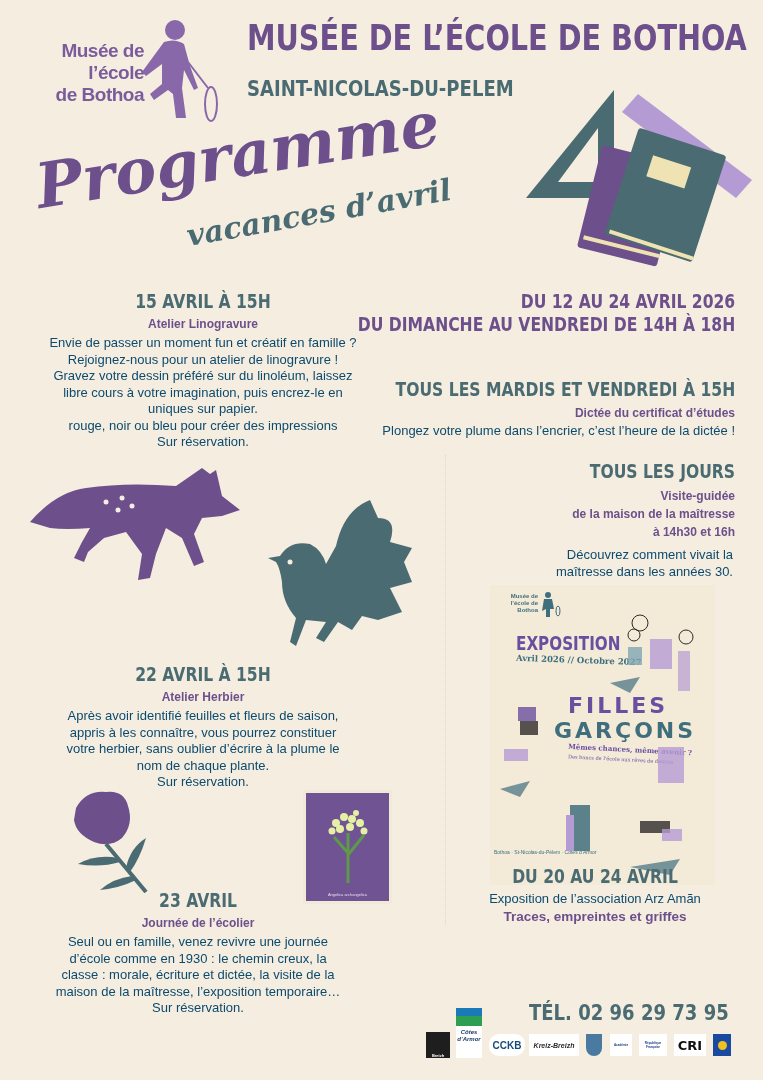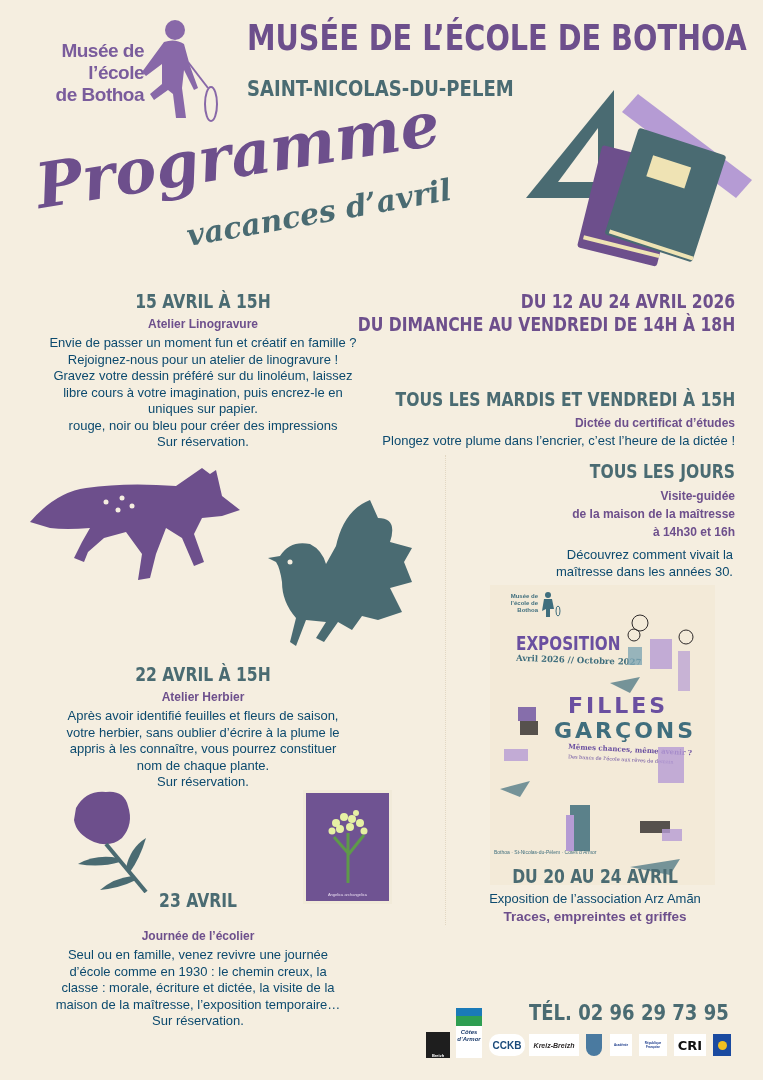--- a/index.html
+++ b/index.html
@@ -169,21 +169,21 @@
     <div>Envie de passer un moment fun et créatif en famille ?</div>
     <div>Rejoignez-nous pour un atelier de linogravure !</div>
     <div>Gravez votre dessin préféré sur du linoléum, laissez</div>
     <div>libre cours à votre imagination, puis encrez-le en</div>
     <div>uniques sur papier.</div>
     <div>rouge, noir ou bleu pour créer des impressions</div>
     <div>Sur réservation.</div>
   </div>
 </div>
 
-<div class="abs right-block" style="top:388px">
+<div class="abs right-block" style="top:378px">
   <div class="date-h teal" style="transform-origin:right">TOUS LES MARDIS ET VENDREDI À 15H</div>
   <div class="event-h" style="margin-top:6px">Dictée du certificat d’études</div>
   <div class="desc" style="margin-top:3px">Plongez votre plume dans l’encrier, c’est l’heure de la dictée !</div>
 </div>
 
 <div class="abs divider"></div>
 
 <svg class="abs" style="left:26px;top:462px" width="218" height="118" viewBox="0 0 218 118">
   <path d="M4 60 Q30 30 60 26 Q100 20 150 24 L176 6 L184 12 L190 8 L196 34 L214 48 L196 54 L176 56 L168 72 L178 100 L168 104 L156 76 L140 66 L130 92 L124 116 L112 118 L116 92 L100 70 L78 76 L62 90 L58 100 L48 96 L56 80 L64 66 Q40 68 24 66 Z" fill="#6d4f8c"></path>
   <circle cx="80" cy="40" r="2.5" fill="#f5eee0"></circle>
@@ -243,22 +243,22 @@
     <rect x="172" y="244" width="20" height="12" fill="#b59bd4" opacity="0.8"></rect>
     <path d="M10 204 L40 196 L30 212 Z M120 98 L150 92 L140 108 Z M140 282 L190 274 L180 290 Z" fill="#3f6e7d" opacity="0.7"></path>
   </svg>
 </div>
 
 <div class="abs col-left" style="top:663px">
   <div class="date-h teal" style="transform-origin:center">22 AVRIL À 15H</div>
   <div class="event-h" style="margin-top:5px">Atelier Herbier</div>
   <div class="desc" style="margin-top:4px">
     <div>Après avoir identifié feuilles et fleurs de saison,</div>
+    <div>appris à les connaître, vous pourrez constituer</div>
     <div>votre herbier, sans oublier d’écrire à la plume le</div>
-    <div>appris à les connaître, vous pourrez constituer</div>
     <div>nom de chaque plante.</div>
     <div>Sur réservation.</div>
   </div>
 </div>
 
 <svg class="abs" style="left:66px;top:788px" width="90" height="105" viewBox="0 0 90 105">
   <path d="M10 20 Q20 2 40 4 Q58 2 62 18 Q68 36 56 50 Q44 60 28 54 Q10 46 8 32 Z" fill="#6d4f8c"></path>
   <path d="M40 56 L80 104" stroke="#4a6b72" stroke-width="4"></path>
   <path d="M52 70 Q30 66 12 76 Q34 80 54 74 Z" fill="#4a6b72"></path>
   <path d="M60 80 Q64 60 80 50 Q74 70 64 84 Z" fill="#4a6b72"></path>
@@ -278,21 +278,21 @@
       <circle cx="58" cy="38" r="3.5"></circle>
         <circle cx="26" cy="38" r="3.5"></circle>
         <circle cx="50" cy="20" r="3"></circle>
     </g>
   </svg>
   <div style="position:absolute;bottom:4px;width:100%;text-align:center;font-size:4px;color:#e8dcf0">Angelica archangelica</div>
 </div>
 
 <div class="abs col-left" style="top:889px;left:40px;width:316px">
   <div class="date-h teal" style="transform-origin:center">23 AVRIL</div>
-  <div class="event-h" style="margin-top:18px">Journée de l’écolier</div>
+  <div class="event-h" style="margin-top:5px">Journée de l’écolier</div>
   <div class="desc" style="margin-top:4px">
     <div class="justify">Seul ou en famille, venez revivre une journée</div>
     <div class="justify">d’école comme en 1930 : le chemin creux, la</div>
     <div class="justify">classe : morale, écriture et dictée, la visite de la</div>
     <div class="justify">maison de la maîtresse, l’exposition temporaire…</div>
     <div>Sur réservation.</div>
   </div>
 </div>
 
 <div class="abs" style="left:455px;width:280px;top:865px;text-align:center">

